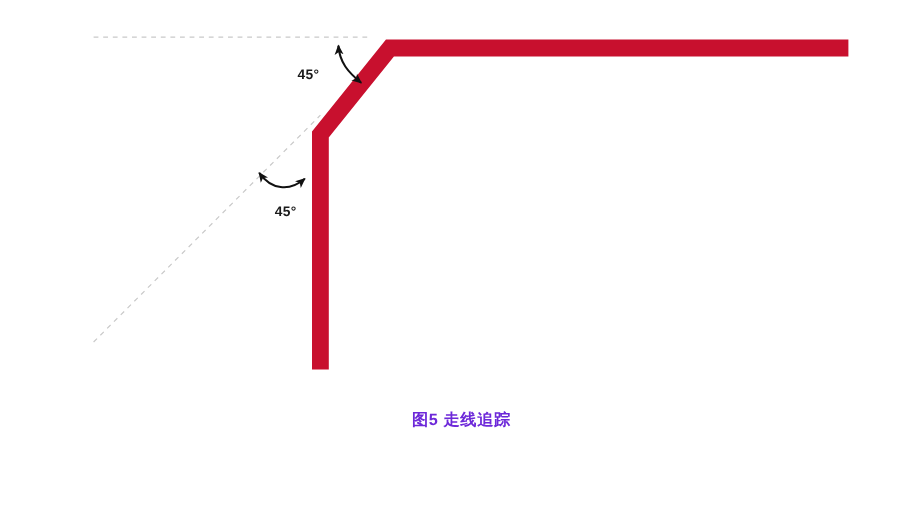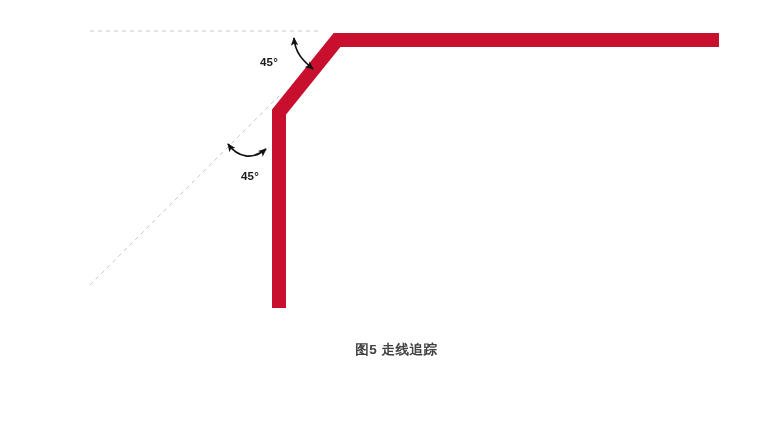--- a/index.html
+++ b/index.html
@@ -9,21 +9,21 @@
   body {
     width: 769px;
     height: 425px;
     background: #ffffff;
     font-family: "Liberation Sans", "DejaVu Sans", sans-serif;
     overflow: hidden;
     position: relative;
   }
   #figure-root {
     position: absolute;
-    left: 12px;
+    left: 0;
     top: 0;
     width: 613px;
     height: 425px;
   }
   #diagram-svg {
     position: absolute;
     left: 0;
     top: 0;
     display: block;
   }
@@ -35,21 +35,21 @@
     letter-spacing: 0.2px;
   }
   .caption {
     position: absolute;
     left: 0;
     top: 341px;
     width: 769px;
     text-align: center;
     font-size: 13.5px;
     font-weight: bold;
-    color: #404040;
+    color: #6d28d9;
     font-family: "Liberation Sans", "DejaVu Sans", sans-serif;
     letter-spacing: 0.5px;
     white-space: nowrap;
   }
 </style>
 </head>
 <body style="background: rgb(255, 255, 255);">
 
 <div id="figure-root">
 

